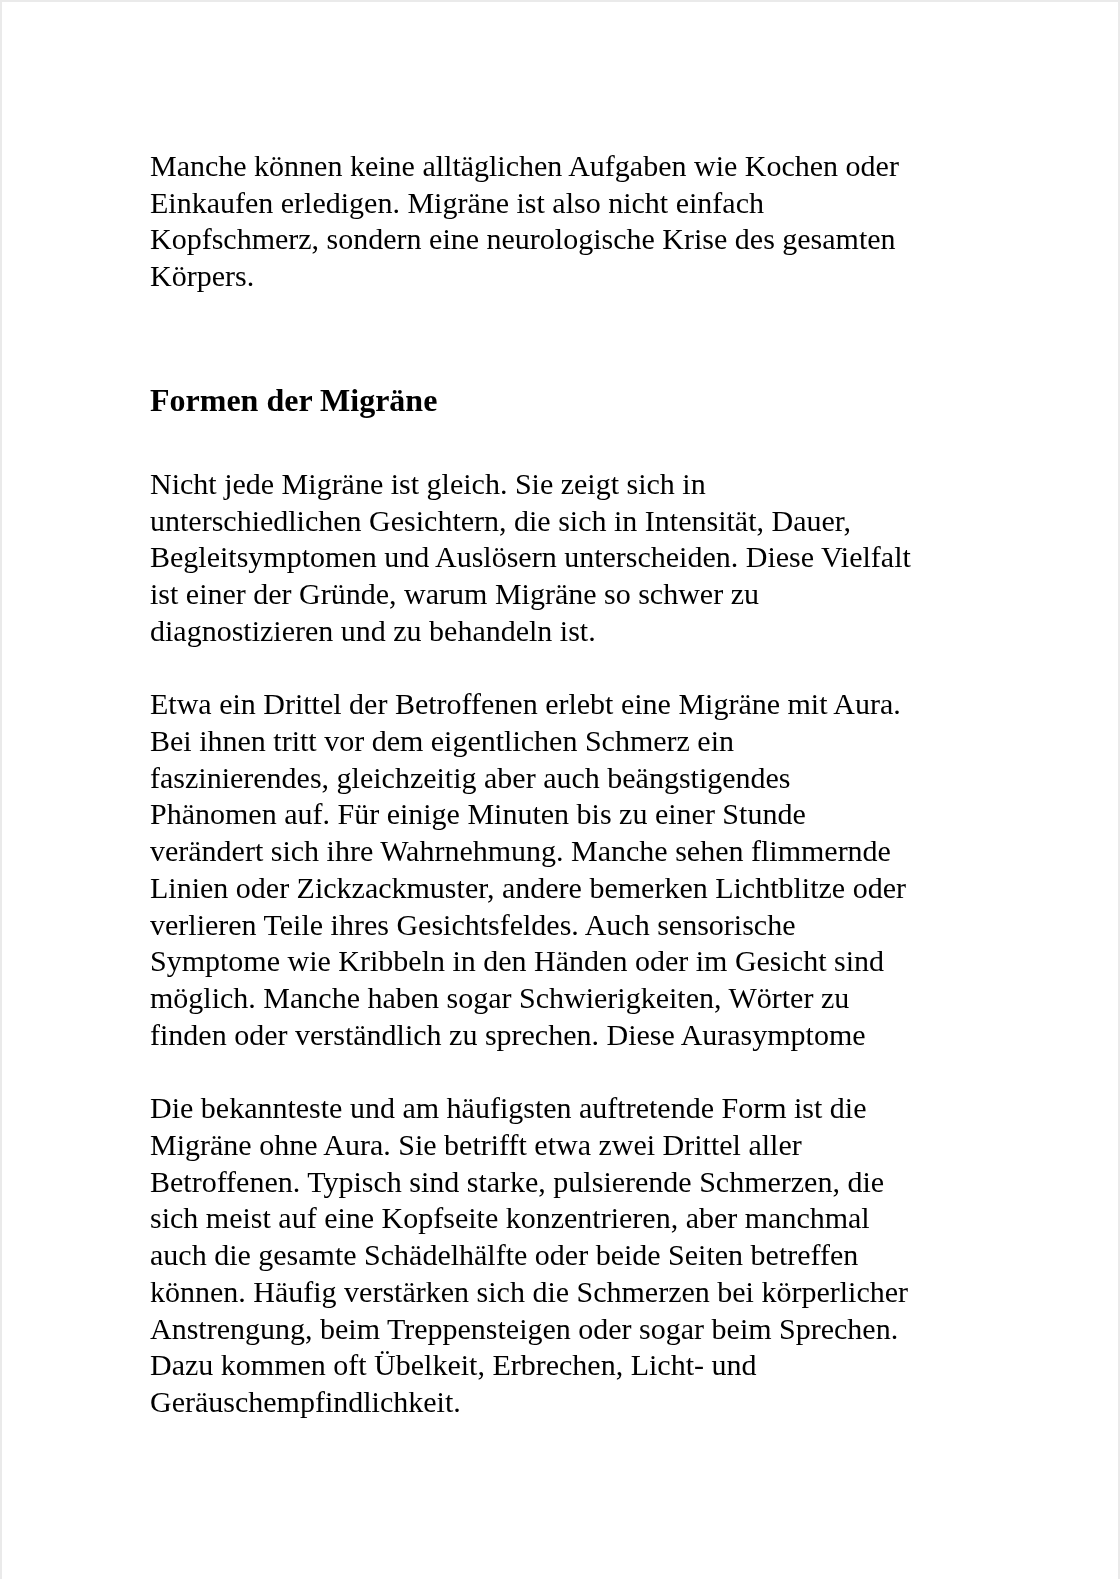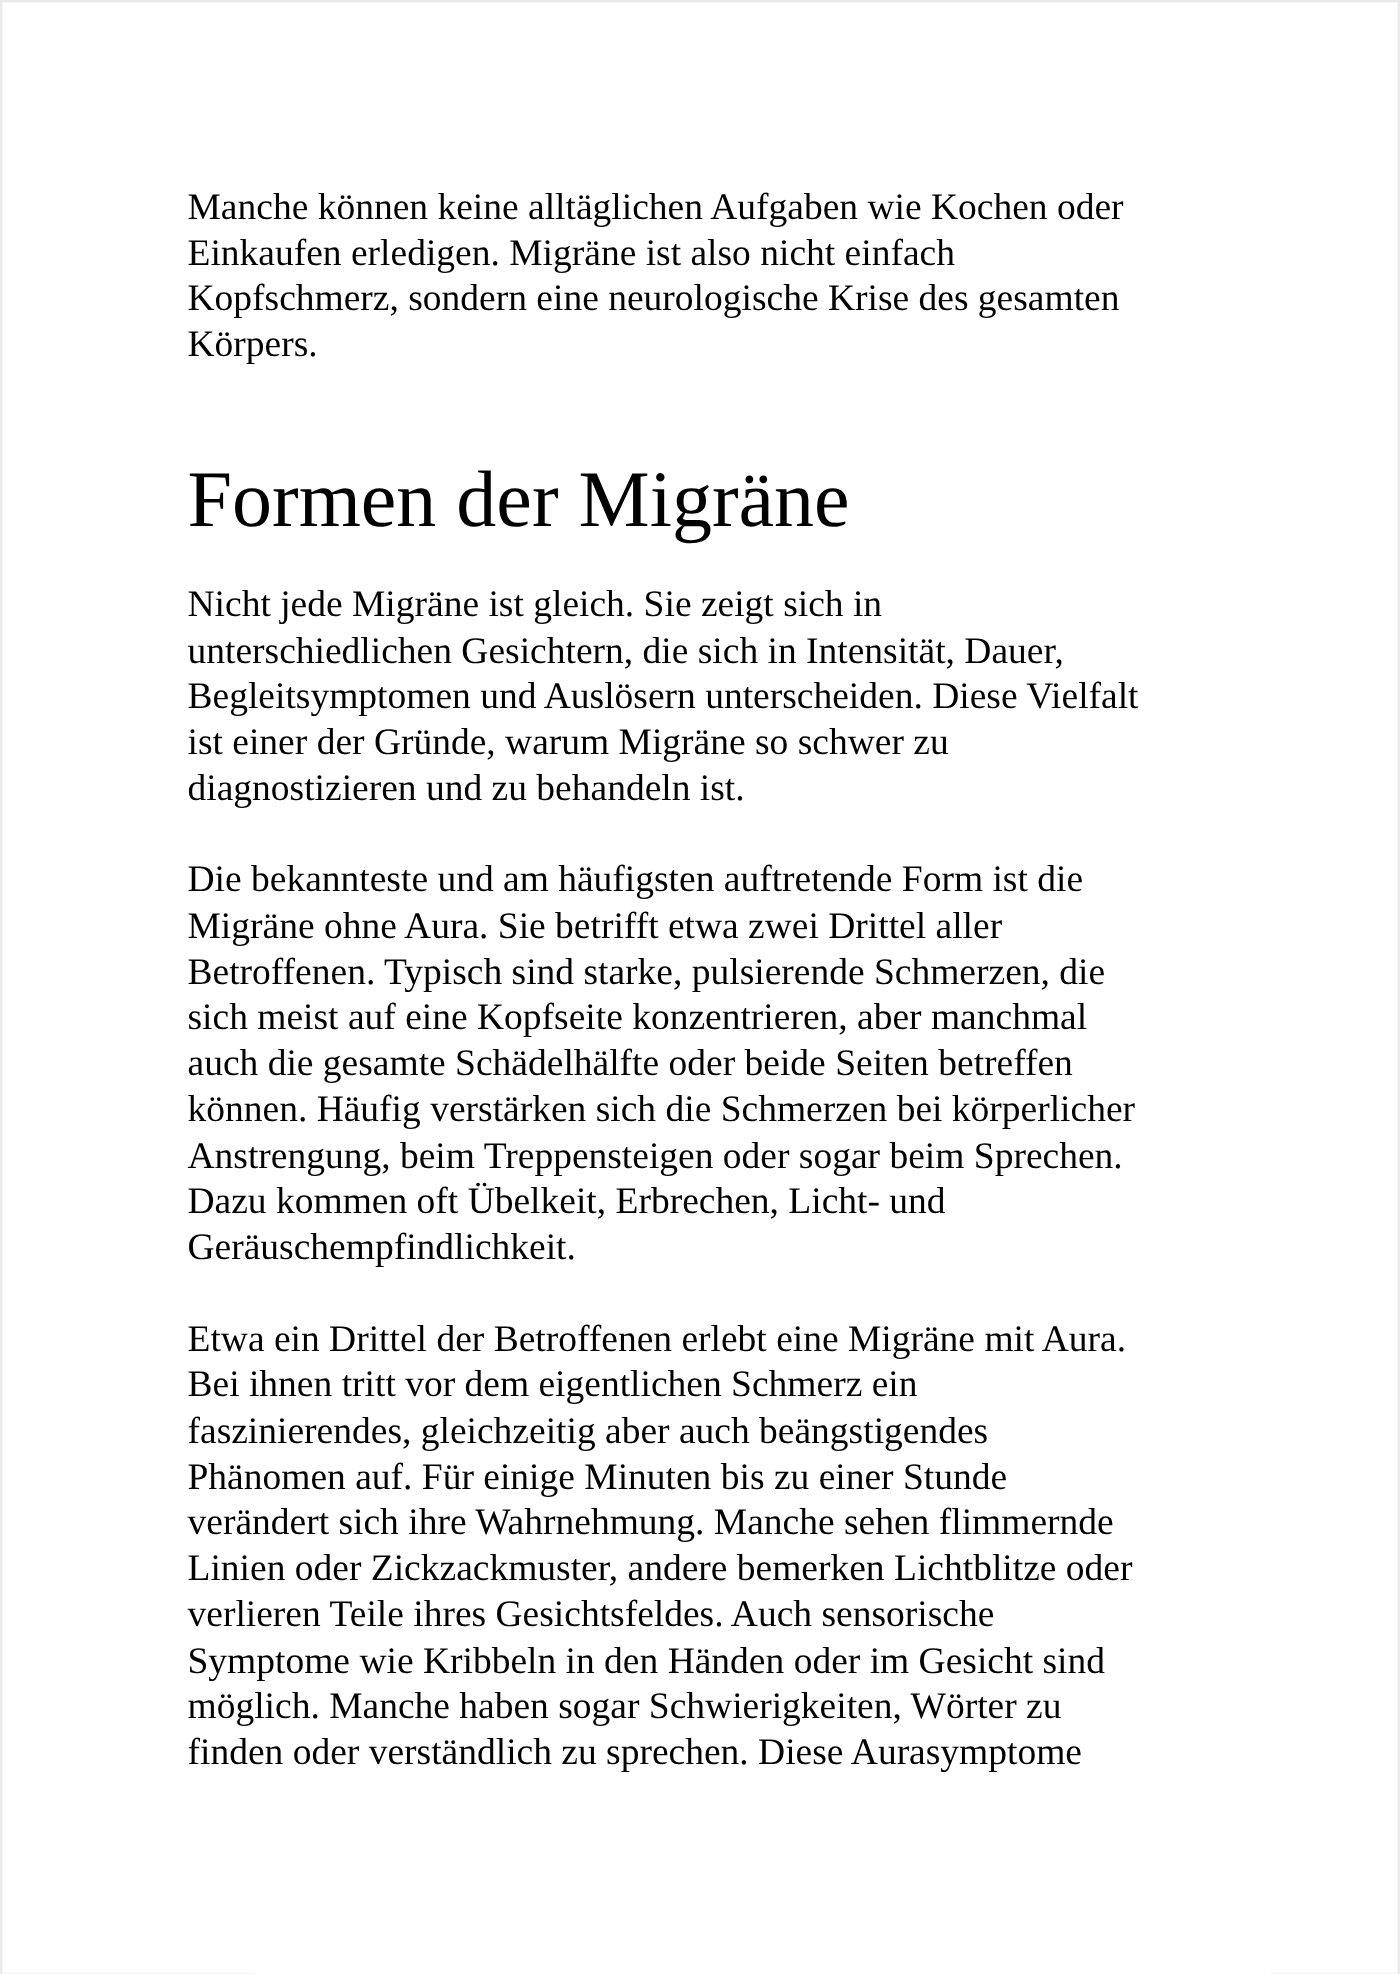--- a/index.html
+++ b/index.html
@@ -25,23 +25,23 @@
   .body-paragraph {
     margin: 0 0 37px 0;
     font-size: 30px;
     line-height: 36.7px;
     color: #000000;
     white-space: pre;
     letter-spacing: 0;
   }
   .section-heading {
     margin: 81px 0 42px 0;
-    font-size: 64px;
+    font-size: 32px;
     line-height: 48px;
-    font-weight: 400;
+    font-weight: 700;
     color: #000000;
     white-space: pre;
   }
 </style>
 </head>
 <body>
 
 <div class="viewport">
   <div class="page">
     <article>
@@ -52,36 +52,36 @@
 Körpers.</p>
 
       <h1 class="section-heading">Formen der Migräne</h1>
 
       <p class="body-paragraph">Nicht jede Migräne ist gleich. Sie zeigt sich in
 unterschiedlichen Gesichtern, die sich in Intensität, Dauer,
 Begleitsymptomen und Auslösern unterscheiden. Diese Vielfalt
 ist einer der Gründe, warum Migräne so schwer zu
 diagnostizieren und zu behandeln ist.</p>
 
-      <p class="body-paragraph">Die bekannteste und am häufigsten auftretende Form ist die
-Migräne ohne Aura. Sie betrifft etwa zwei Drittel aller
-Betroffenen. Typisch sind starke, pulsierende Schmerzen, die
-sich meist auf eine Kopfseite konzentrieren, aber manchmal
-auch die gesamte Schädelhälfte oder beide Seiten betreffen
-können. Häufig verstärken sich die Schmerzen bei körperlicher
-Anstrengung, beim Treppensteigen oder sogar beim Sprechen.
-Dazu kommen oft Übelkeit, Erbrechen, Licht- und
-Geräuschempfindlichkeit.</p>
-
       <p class="body-paragraph">Etwa ein Drittel der Betroffenen erlebt eine Migräne mit Aura.
 Bei ihnen tritt vor dem eigentlichen Schmerz ein
 faszinierendes, gleichzeitig aber auch beängstigendes
 Phänomen auf. Für einige Minuten bis zu einer Stunde
 verändert sich ihre Wahrnehmung. Manche sehen flimmernde
 Linien oder Zickzackmuster, andere bemerken Lichtblitze oder
 verlieren Teile ihres Gesichtsfeldes. Auch sensorische
 Symptome wie Kribbeln in den Händen oder im Gesicht sind
 möglich. Manche haben sogar Schwierigkeiten, Wörter zu
 finden oder verständlich zu sprechen. Diese Aurasymptome</p>
 
+      <p class="body-paragraph">Die bekannteste und am häufigsten auftretende Form ist die
+Migräne ohne Aura. Sie betrifft etwa zwei Drittel aller
+Betroffenen. Typisch sind starke, pulsierende Schmerzen, die
+sich meist auf eine Kopfseite konzentrieren, aber manchmal
+auch die gesamte Schädelhälfte oder beide Seiten betreffen
+können. Häufig verstärken sich die Schmerzen bei körperlicher
+Anstrengung, beim Treppensteigen oder sogar beim Sprechen.
+Dazu kommen oft Übelkeit, Erbrechen, Licht- und
+Geräuschempfindlichkeit.</p>
+
     </article>
   </div>
 </div>
 
 </body></html>

